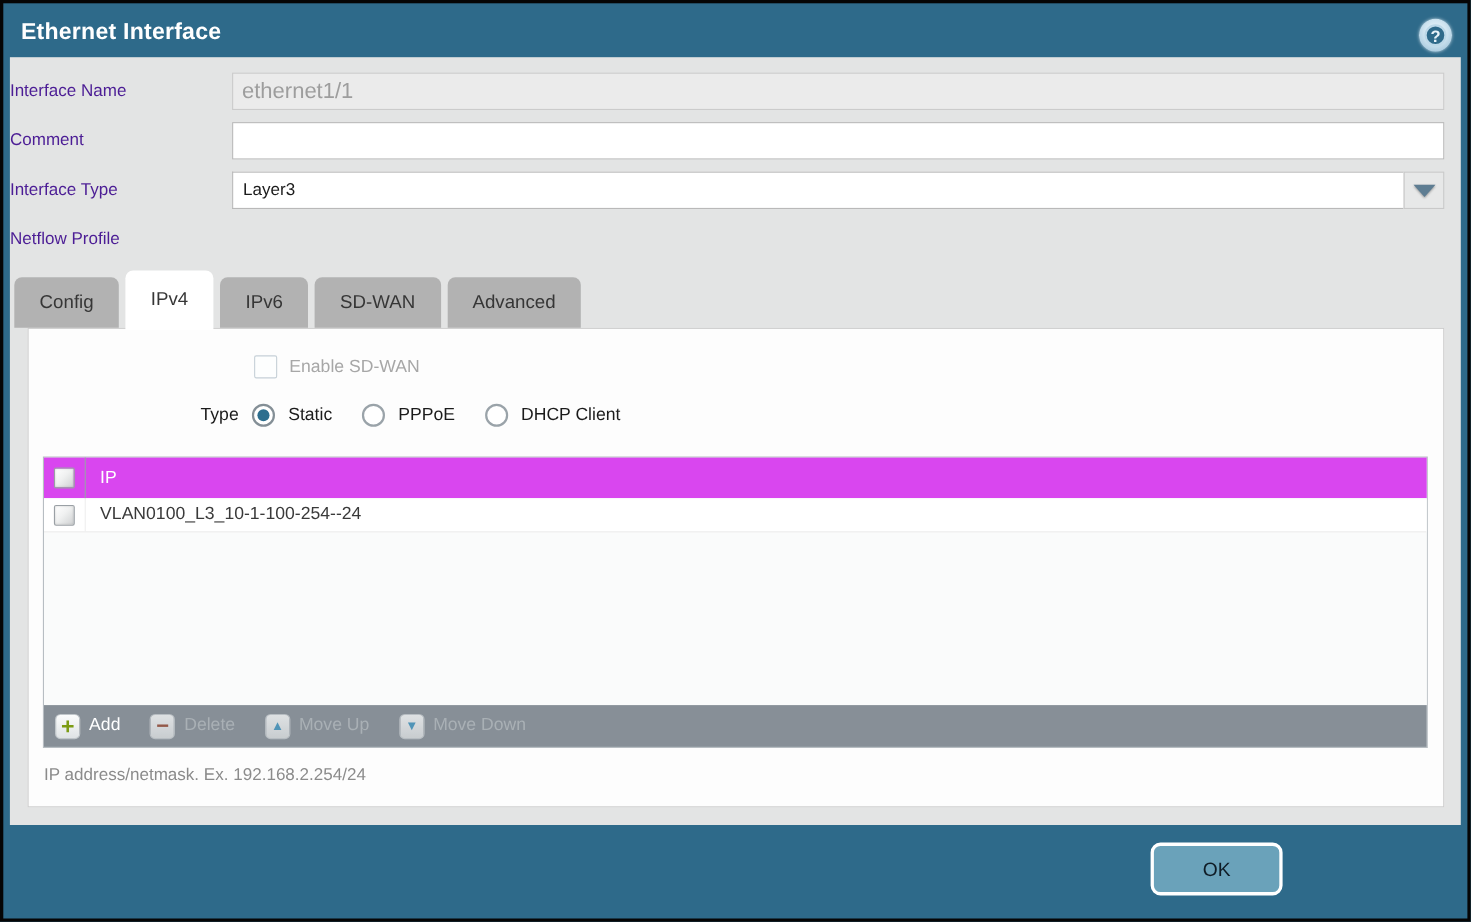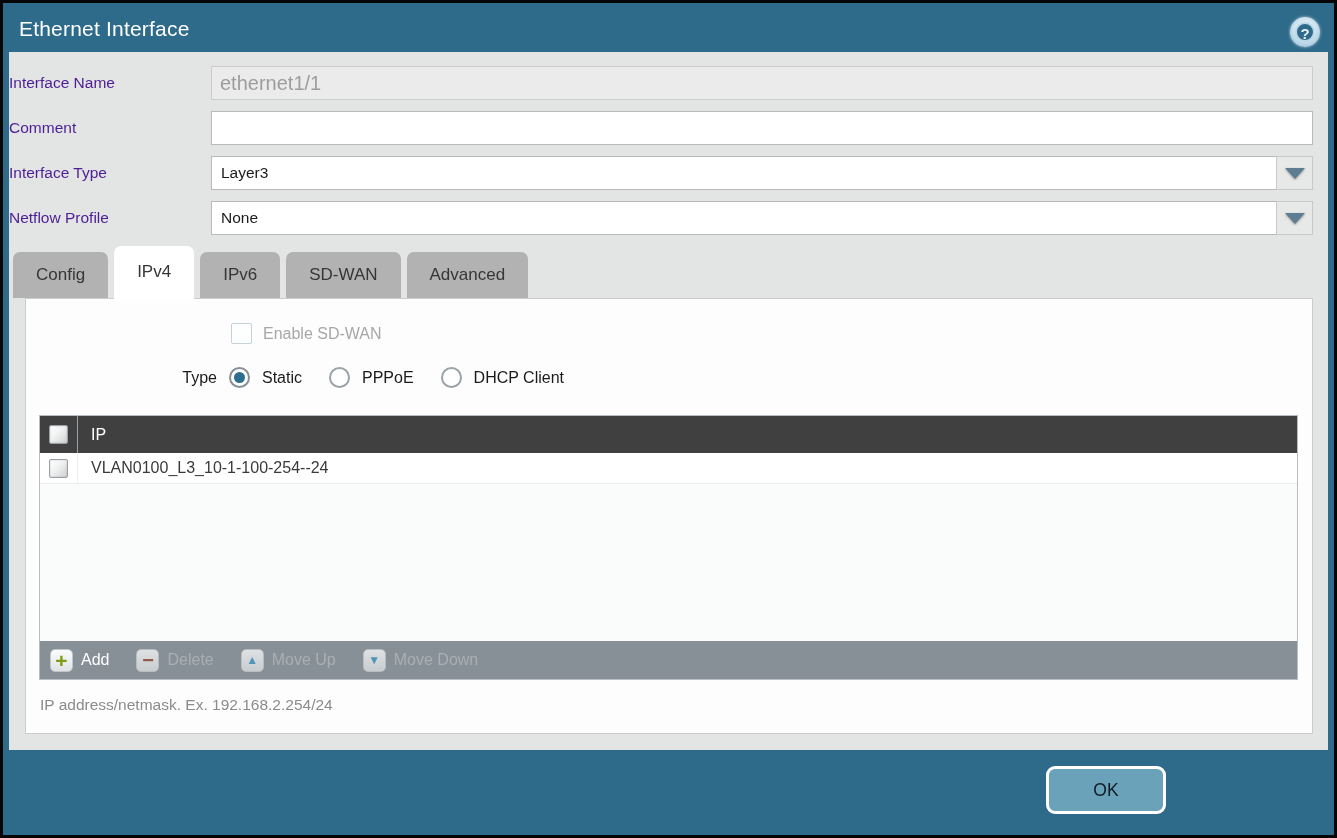--- a/index.html
+++ b/index.html
@@ -6,21 +6,21 @@
   html,body { width:1337px; height:838px; background:#000; }
   body { font-family:"Liberation Sans", sans-serif; }
 
   .dialog {
     position:relative; width:1337px; height:838px;
     border:3px solid #050505; background:#2e6a8a; overflow:hidden;
   }
 
   
   .titlebar { height:52px; display:flex; align-items:center; padding-left:16px; }
-  .title-text { color:#ffffff; font-size:21px; letter-spacing:.2px; }
+  .title-text { color:#ffffff; font-size:21px; letter-spacing:.2px;font-weight:bold; }
   .help-btn {
     position:absolute; top:14px; right:14px; width:30px; height:30px;
     border-radius:50%; background:radial-gradient(circle at 50% 40%, #f2f8fc 0%, #cfe4f0 45%, #8fb9d3 100%);
     display:flex; align-items:center; justify-content:center;
     box-shadow:0 0 3px rgba(255,255,255,.7); cursor:pointer;
   }
   .help-btn .q {
     width:20px; height:20px; border-radius:50%; background:#2e6a8a;
     color:#e8f3fa; font-size:15px; font-weight:bold; text-align:center; line-height:20px;
     border:2px solid #bcd8e8;
@@ -81,21 +81,21 @@
     width:21px; height:21px; border-radius:50%; border:2px solid #9aa3a9; background:#fff;
     display:inline-flex; align-items:center; justify-content:center; margin-left:12px; cursor:pointer;
   }
   .radio.sel { border-color:#848f96; }
   .radio.sel::after { content:""; width:11px; height:11px; border-radius:50%; background:#2d6e8e; }
   .radio-label { margin-left:12px; font-size:16px; color:#1b1b1b; }
   .radio-gap { margin-left:27px; }
 
   
   .ip-table { margin:27px 14px 0 13px; border:1px solid #b7bdc2; }
-  .tbl-header { height:37px; background:#404040; display:flex; align-items:center; }
+  .tbl-header { height:37px; background:#d946ef; display:flex; align-items:center; }
   .cb-cell {
     width:38px; align-self:stretch; display:flex; align-items:center; justify-content:center;
     border-right:1px solid #9aa1a8;
   }
   .cb3d {
     width:19px; height:19px; border:1px solid #9aa0a5; border-radius:2px;
     background:linear-gradient(135deg,#ffffff 0%,#f0f1f1 45%,#cfd1d2 100%);
     box-shadow:inset 0 0 2px rgba(0,0,0,.2); cursor:pointer;
   }
   .hdr-label { color:#ffffff; font-size:16px; padding-left:13px; }
@@ -166,26 +166,20 @@
         <div class="fwrap">
           <div class="dd-value">Layer3</div>
           <div class="dd-btn">
             <div class="caret"></div>
           </div>
         </div>
       </div>
 
       <div class="frow">
         <div class="frow-label">Netflow Profile</div>
-        <div class="fwrap">
-          <div class="dd-value">None</div>
-          <div class="dd-btn">
-            <div class="caret"></div>
-          </div>
-        </div>
       </div>
 
     </div>
 
     <div class="tabs">
       <div class="tab">Config</div>
       <div class="tab active">IPv4</div>
       <div class="tab">IPv6</div>
       <div class="tab">SD-WAN</div>
       <div class="tab">Advanced</div>

